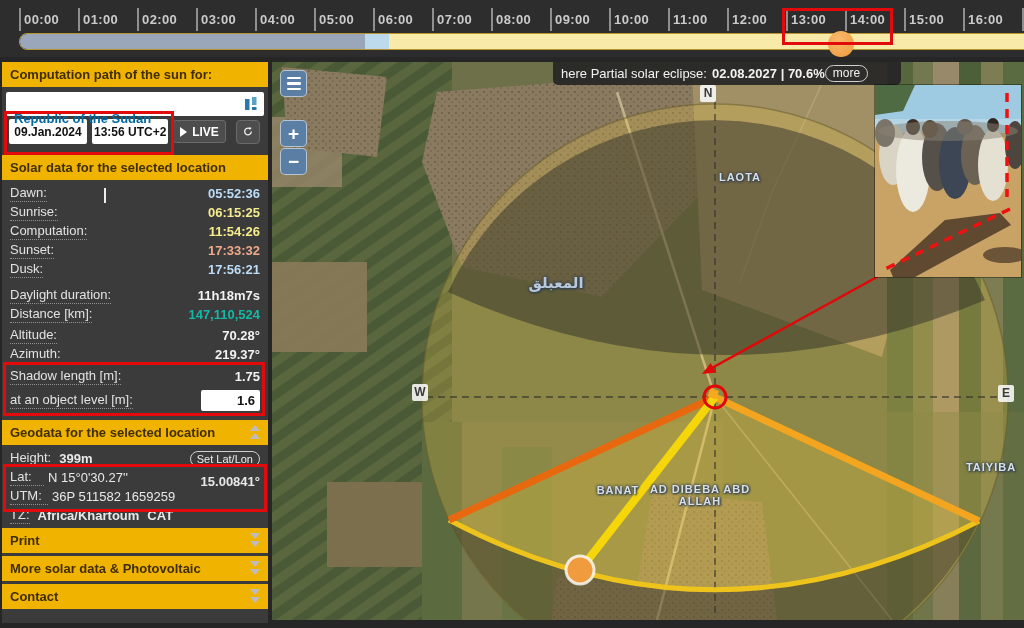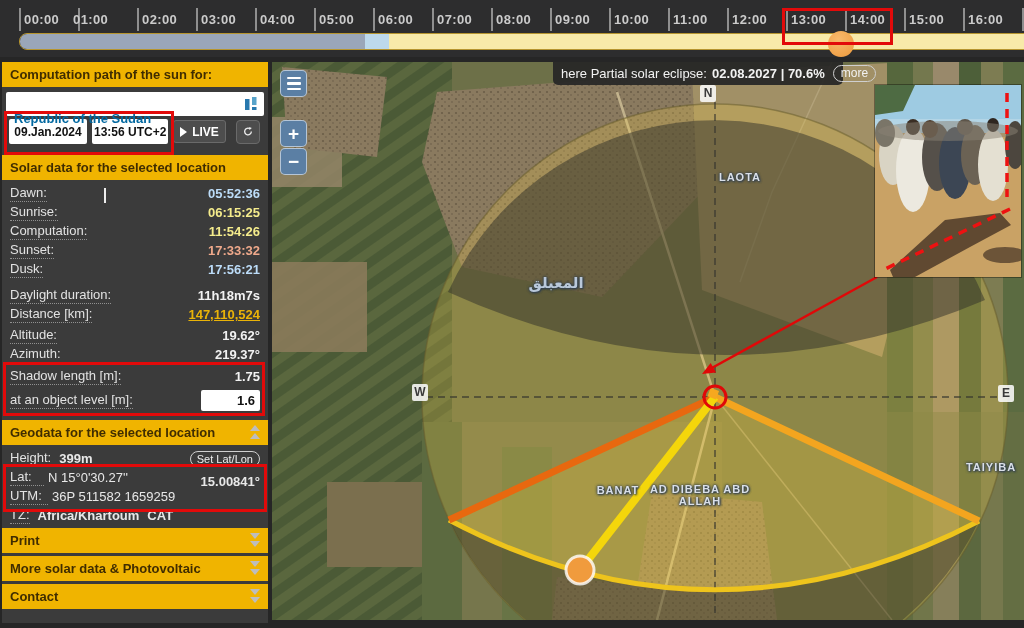--- a/index.html
+++ b/index.html
@@ -53,25 +53,25 @@
   .gdec{margin-left:auto;font-weight:bold;margin-top:8px;}
   .lw{width:34px;margin-right:4px;}
   .setll{margin-left:auto;background:transparent;border:1px solid #cfcfcf;border-radius:8px;color:#ededed;
         font-size:11px;padding:1px 6px;font-family:inherit;cursor:pointer;}
   .sec-head{margin-top:3px;}
   .text-cursor{position:absolute;left:102px;top:126px;width:2px;height:15px;background:#ededed;}
 
   
   .map{position:absolute;left:272px;top:62px;width:752px;height:558px;overflow:hidden;background:#6d7048;}
   .map svg{position:absolute;left:0;top:0;}
-  .banner{position:absolute;left:281px;top:0;width:290px;height:23px;background:rgba(38,38,38,.93);
+  .banner{position:absolute;left:281px;top:0;width:348px;height:23px;background:rgba(38,38,38,.93);
         border-radius:0 0 5px 5px;display:flex;align-items:center;color:#f2f2f2;font-size:13px;
         padding:0 8px;box-sizing:border-box;white-space:nowrap;}
   .banner b{margin-left:5px;}
-  .more-btn{margin-left:8px;border:1px solid #cfcfcf;border-radius:9px;background:transparent;color:#f2f2f2;
+  .more-btn{margin-left:0;border:1px solid #cfcfcf;border-radius:9px;background:transparent;color:#f2f2f2;
         font-size:12px;padding:0 7px;height:17px;line-height:15px;font-family:inherit;cursor:pointer;}
   .map-btn{position:absolute;left:8px;width:27px;height:27px;background:#5b7fa4;border:1px solid rgba(255,255,255,.55);
         border-radius:5px;color:#fff;display:flex;align-items:center;justify-content:center;cursor:pointer;box-sizing:border-box;}
   .map-btn.zoom{font-size:19px;font-weight:bold;line-height:1;}
   .burger{display:flex;flex-direction:column;gap:3px;}
   .burger i{display:block;width:14px;height:2.5px;background:#fff;border-radius:1px;}
   .badge{position:absolute;width:16px;height:17px;background:rgba(250,250,250,.88);color:#3a3a3a;font-weight:bold;
         font-size:12px;text-align:center;line-height:17px;border-radius:2px;}
   .mlabel{position:absolute;transform:translate(-50%,-50%);font-size:11px;font-weight:bold;color:#d9dfe8;
         letter-spacing:1px;white-space:pre-line;text-align:center;
@@ -82,21 +82,21 @@
 </head>
 <body>
 
 <div class="screen">
 
   <div class="timeline">
     <div id="ticks">
         <div class="tick" style="left: 19px;"></div>
         <div class="tick-label" style="left: 24px;">00:00</div>
         <div class="tick" style="left: 78px;"></div>
-        <div class="tick-label" style="left: 73px;">01:00</div>
+        <div class="tick-label" style="left: 83px;">01:00</div>
         <div class="tick" style="left: 137px;"></div>
         <div class="tick-label" style="left: 142px;">02:00</div>
         <div class="tick" style="left: 196px;"></div>
         <div class="tick-label" style="left: 201px;">03:00</div>
         <div class="tick" style="left: 255px;"></div>
         <div class="tick-label" style="left: 260px;">04:00</div>
         <div class="tick" style="left: 314px;"></div>
         <div class="tick-label" style="left: 319px;">05:00</div>
         <div class="tick" style="left: 373px;"></div>
         <div class="tick-label" style="left: 378px;">06:00</div>
@@ -184,25 +184,25 @@
         <div class="srow">
           <span class="dotted">Dusk:</span>
           <span class="sval" style="color: rgb(188, 220, 248);">17:56:21</span>
         </div>
         <div class="srow" style="margin-top: 7px;">
           <span class="dotted">Daylight duration:</span>
           <span class="sval" style="color: rgb(242, 242, 242);">11h18m7s</span>
         </div>
         <div class="srow">
           <span class="dotted">Distance [km]:</span>
-          <span class="sval" style="color: #eab308; text-decoration: underline;">147,110,524</span>
+          <span class="sval" style="color: #14b8a6;">147,110,524</span>
         </div>
         <div class="srow" style="margin-top: 2px;">
           <span class="dotted">Altitude:</span>
-          <span class="sval" style="color: rgb(242, 242, 242);">19.62°</span>
+          <span class="sval" style="color: rgb(242, 242, 242);">70.28°</span>
         </div>
         <div class="srow">
           <span class="dotted">Azimuth:</span>
           <span class="sval" style="color: rgb(242, 242, 242);">219.37°</span>
         </div>
         <div class="srow" style="margin-top: 3px;">
           <span class="dotted">Shadow length [m]:</span>
           <span class="sval" style="color: rgb(242, 242, 242);">1.75</span>
         </div>
       </div>

